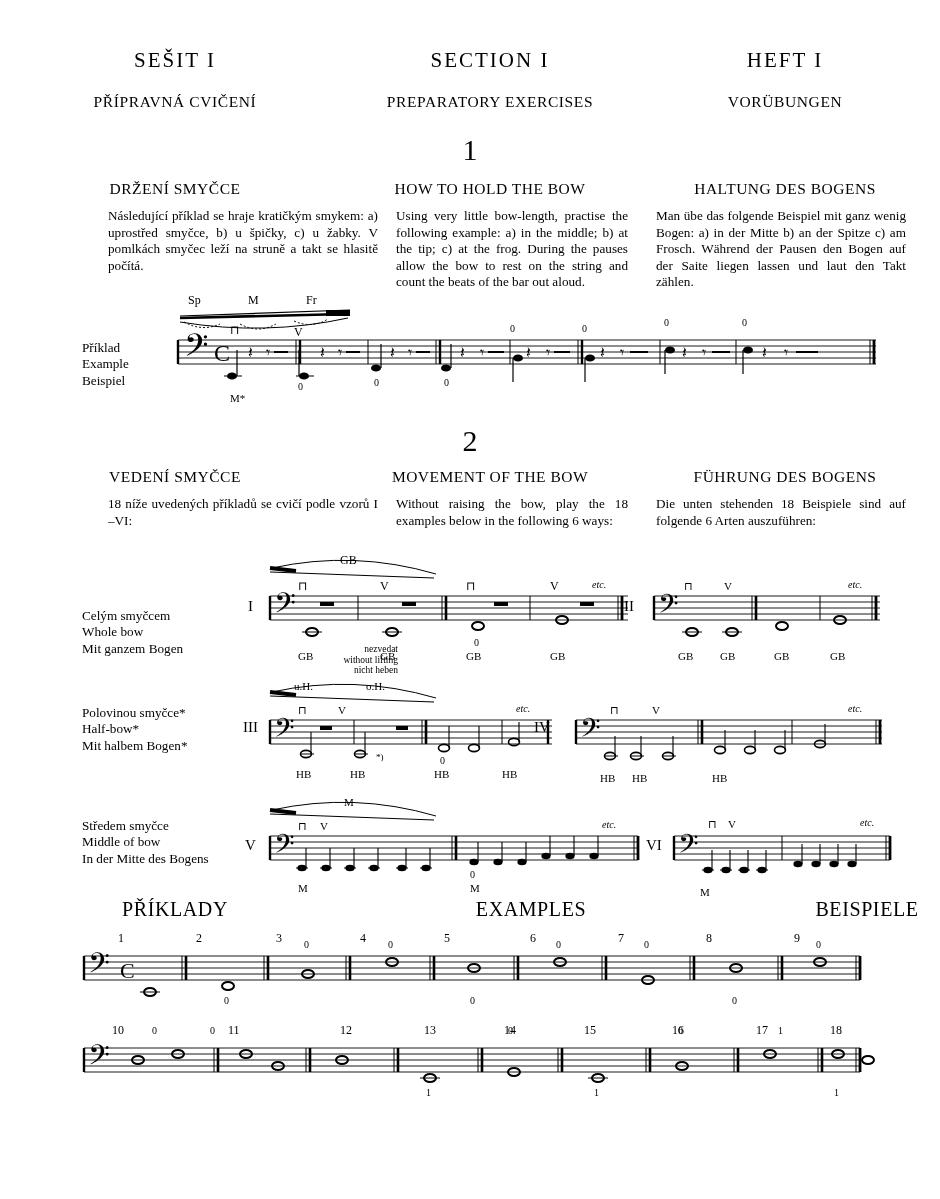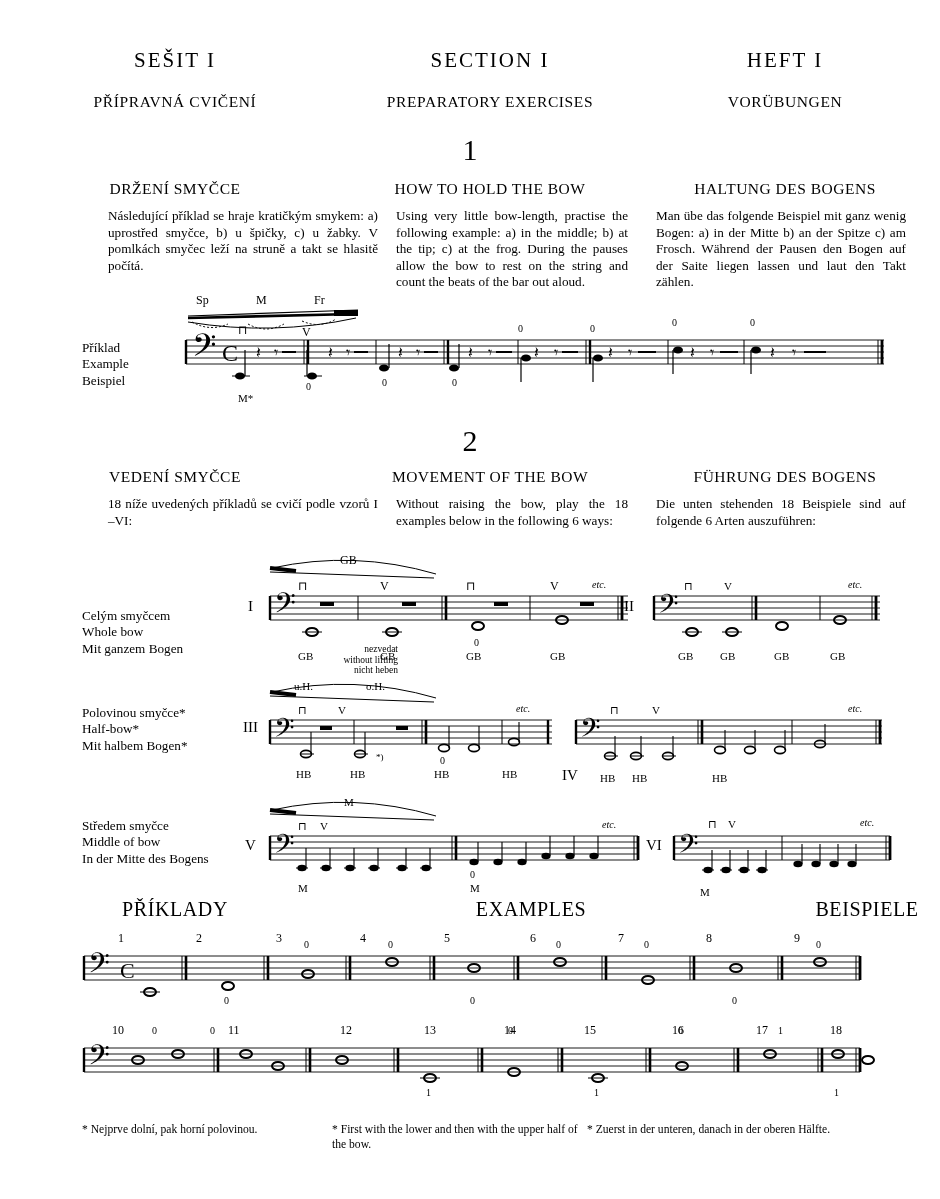--- a/index.html
+++ b/index.html
@@ -181,21 +181,21 @@
     <div class="col c2">Using very little bow-length, practise the following example: a) in the middle; b) at the tip; c) at the frog. During the pauses allow the bow to rest on the string and count the beats of the bar out aloud.</div>
     <div class="col c3">Man übe das folgende Beispiel mit ganz wenig Bogen: a) in der Mitte b) an der Spitze c) am Frosch. Während der Pausen den Bogen auf der Saite liegen lassen und laut den Takt zählen.</div>
   </div>
 
   <div class="side-label" style="top:340px;">
     <div>Příklad</div>
     <div>Example</div>
     <div>Beispiel</div>
   </div>
 
-  <div class="staff-wrap" style="left:178px; top:292px;">
+  <div class="staff-wrap" style="left:170px; top:292px;">
     <svg width="720" height="120" viewBox="0 0 720 120">
 
       <g>
         <line x1="10" y1="24" x2="180" y2="18" stroke="#000" stroke-width="1.2"></line>
         <line x1="10" y1="26" x2="176" y2="22" stroke="#000" stroke-width="2.6"></line>
         <path d="M10 30 Q 95 44 178 26" fill="none" stroke="#000" stroke-width="1"></path>
         <path d="M14 30 q 18 10 36 2" fill="none" stroke="#000" stroke-width="1" stroke-dasharray="2,2"></path>
         <path d="M70 32 q 18 10 36 0" fill="none" stroke="#000" stroke-width="1" stroke-dasharray="2,2"></path>
         <path d="M124 29 q 18 8 34 -2" fill="none" stroke="#000" stroke-width="1" stroke-dasharray="2,2"></path>
         <rect x="156" y="18" width="24" height="6" fill="#000"></rect>
@@ -432,21 +432,21 @@
     <span>without lifting</span><br>
     <span>nicht heben</span>
   </div>
 
   <div class="side-label" style="top:705px;">
     <div>Polovinou smyčce*</div>
     <div>Half-bow*</div>
     <div>Mit halbem Bogen*</div>
   </div>
   <div class="roman" style="left:243px; top:719px;">III</div>
-  <div class="roman" style="left:562px; top:719px;margin-top:48px;">IV</div>
+  <div class="roman" style="left:534px; top:719px;">IV</div>
 
   <div class="staff-wrap" style="left:262px; top:678px;">
     <svg width="300" height="110" viewBox="0 0 300 110">
       <g>
         <line x1="8" y1="18" x2="172" y2="24" stroke="#000" stroke-width="1.1"></line>
         <line x1="8" y1="14" x2="34" y2="17" stroke="#000" stroke-width="4"></line>
         <path d="M10 14 Q 92 -4 174 20" fill="none" stroke="#000" stroke-width="1"></path>
         <text class="mus" x="32" y="12" font-size="11">u.H.</text>
         <text class="mus" x="104" y="12" font-size="11">o.H.</text>
       </g>
@@ -890,19 +890,14 @@
       <text class="mus" x="132" y="12" font-size="10">0</text>
       <text class="mus" x="348" y="74" font-size="10">1</text>
       <text class="mus" x="430" y="12" font-size="10">0</text>
       <text class="mus" x="516" y="74" font-size="10">1</text>
       <text class="mus" x="600" y="12" font-size="10">0</text>
       <text class="mus" x="700" y="12" font-size="10">1</text>
       <text class="mus" x="756" y="74" font-size="10">1</text>
     </svg>
   </div>
 
-  <div class="footnotes">
-    <div class="col c1">* Nejprve dolní, pak horní polovinou.</div>
-    <div class="col c2">* First with the lower and then with the upper half of the bow.</div>
-    <div class="col c3">* Zuerst in der unteren, danach in der oberen Hälfte.</div>
-  </div>
 
 </div>
 
 </body></html>

